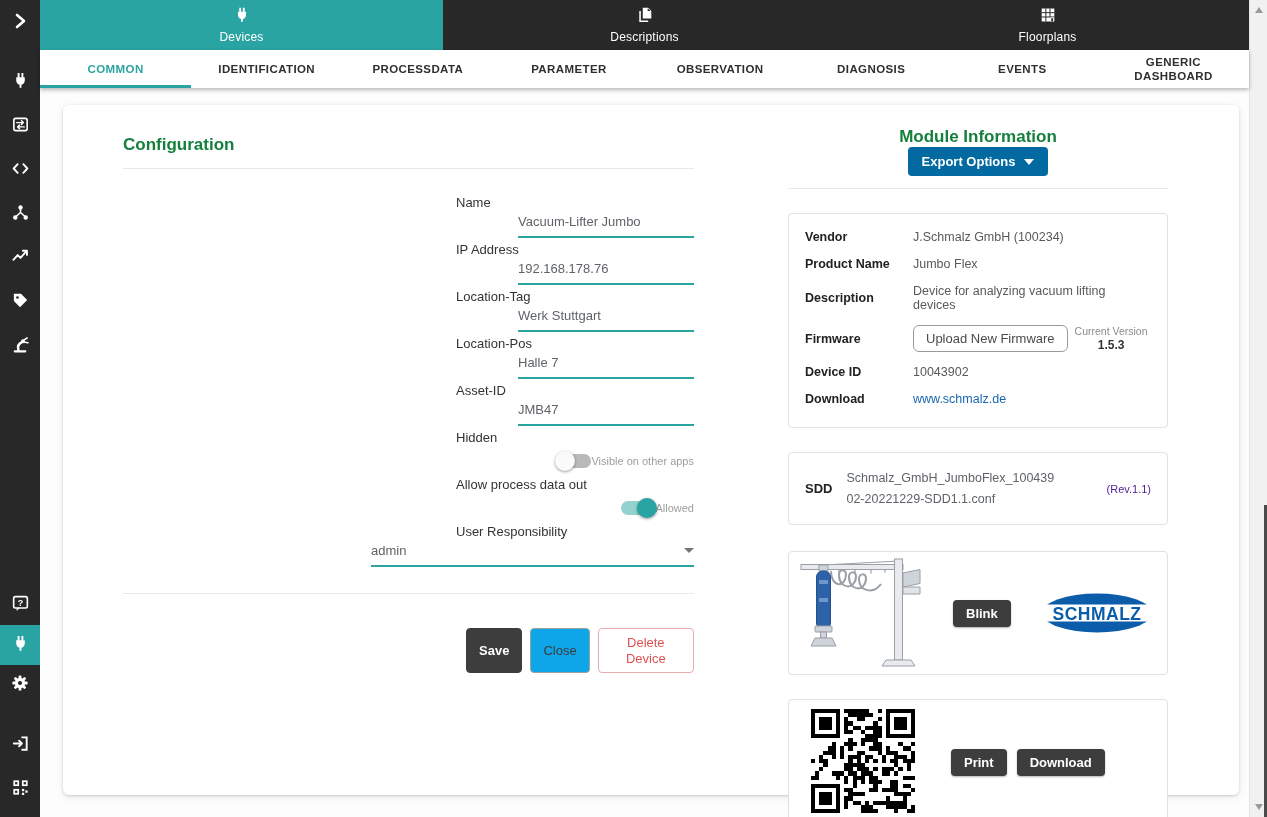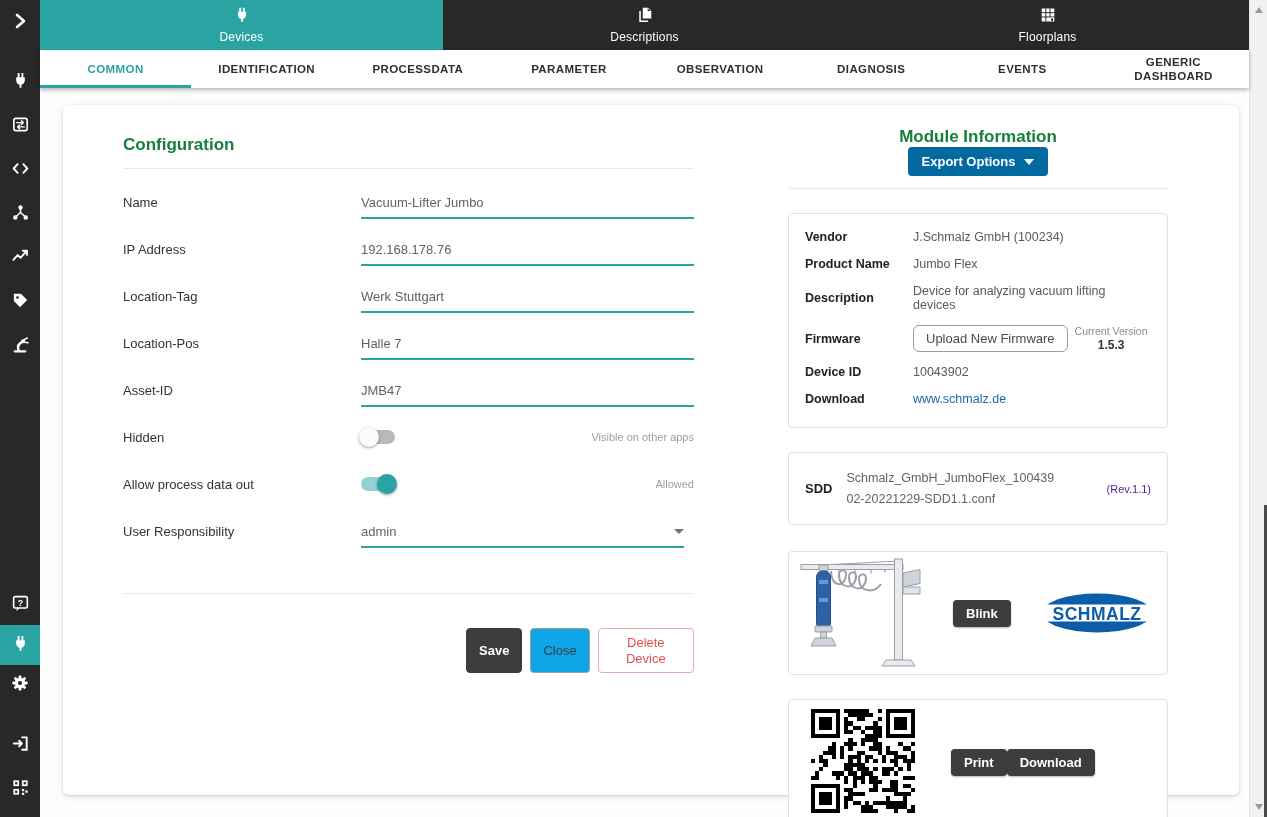--- a/index.html
+++ b/index.html
@@ -36,21 +36,21 @@
   .content{flex:1;padding:17px 10px 0 23px;background:#fdfdfd;}
   .card{background:#fff;border-radius:6px;height:690px;box-sizing:border-box;
         box-shadow:0 1px 3px rgba(0,0,0,.16),0 2px 10px rgba(0,0,0,.07);
         display:flex;padding:22px 0 0 60px;}
 
   
   .col-left{width:571px;flex-shrink:0;}
   .sec-head{color:#15803d;font-size:17px;font-weight:bold;padding:8px 0 13px;}
   .divider{border-bottom:1px solid #e9e9e9;}
   .form{margin-top:26px;}
-  .frow{display:flex;align-items:flex-start;min-height:47px;}
+  .frow{display:flex;align-items:flex-end;min-height:47px;flex-direction:column;}
   .flabel{width:238px;font-size:13px;color:#333;}
   .fcontrol{flex:1;display:flex;align-items:center;}
   input.txt{width:100%;border:none;border-bottom:2px solid #2aa4a2;background:transparent;outline:none;
             font-family:inherit;font-size:13px;color:#5f6368;padding:0 0 7px 0;}
   .hint{margin-left:auto;font-size:11px;color:#9e9e9e;}
   
   .toggle{width:34px;height:14px;border-radius:7px;background:#b9b9b9;position:relative;cursor:pointer;flex-shrink:0;}
   .toggle .knob{width:20px;height:20px;border-radius:50%;background:#fafafa;position:absolute;top:-3px;left:-2px;
                 box-shadow:0 1px 3px rgba(0,0,0,.4);}
   .toggle[data-state="on"]{background:#94d2d0;}
@@ -91,21 +91,21 @@
   .sdd-file{margin-left:14px;width:212px;font-size:12.5px;color:#5f6368;line-height:1.65;word-break:break-all;}
   .sdd-rev{margin-left:auto;font-size:11px;color:#4c1d95;}
 
   .panel-image{margin-top:26px;height:122px;display:flex;align-items:center;padding:0 14px 0 6px;}
   .btn-dark{background:#3d3d3d;color:#fff;border:none;border-radius:4px;font-family:inherit;
             font-size:13px;font-weight:bold;padding:6px 13px;cursor:pointer;box-shadow:0 1px 2px rgba(0,0,0,.3);}
   .blink-wrap{margin-left:8px;}
   .logo{margin-left:auto;position:relative;width:112px;height:42px;}
 
   .panel-qr{margin-top:24px;height:125px;display:flex;align-items:center;padding:0 16px 0 22px;}
-  .qr-buttons{display:flex;gap:0;margin-left:36px;}
+  .qr-buttons{display:flex;gap:10px;margin-left:36px;}
 
   
   .pagebar{width:17px;background:#f1f1f1;border-left:1px solid #e4e4e4;flex-shrink:0;position:relative;}
   .pagebar .arrow{position:absolute;left:0;right:0;margin:auto;width:0;height:0;
                   border-left:4.5px solid transparent;border-right:4.5px solid transparent;}
   .pagebar .up{top:7px;border-bottom:6px solid #9a9a9a;}
   .pagebar .down{bottom:7px;border-top:6px solid #9a9a9a;}
   .pagebar .thumb{position:absolute;right:0;width:3px;top:505px;bottom:0;background:#4a4a4a;}
 </style>
 </head>

